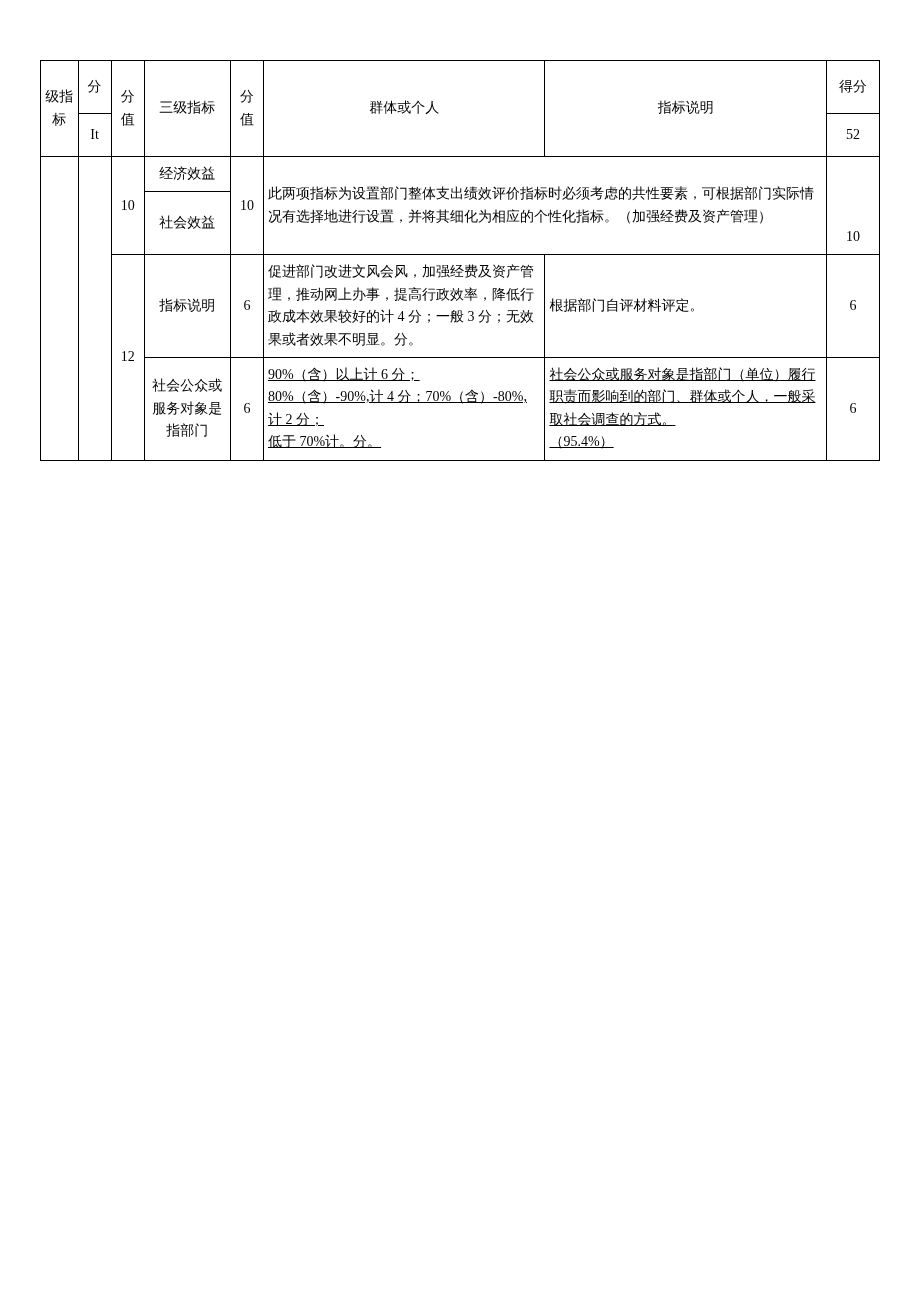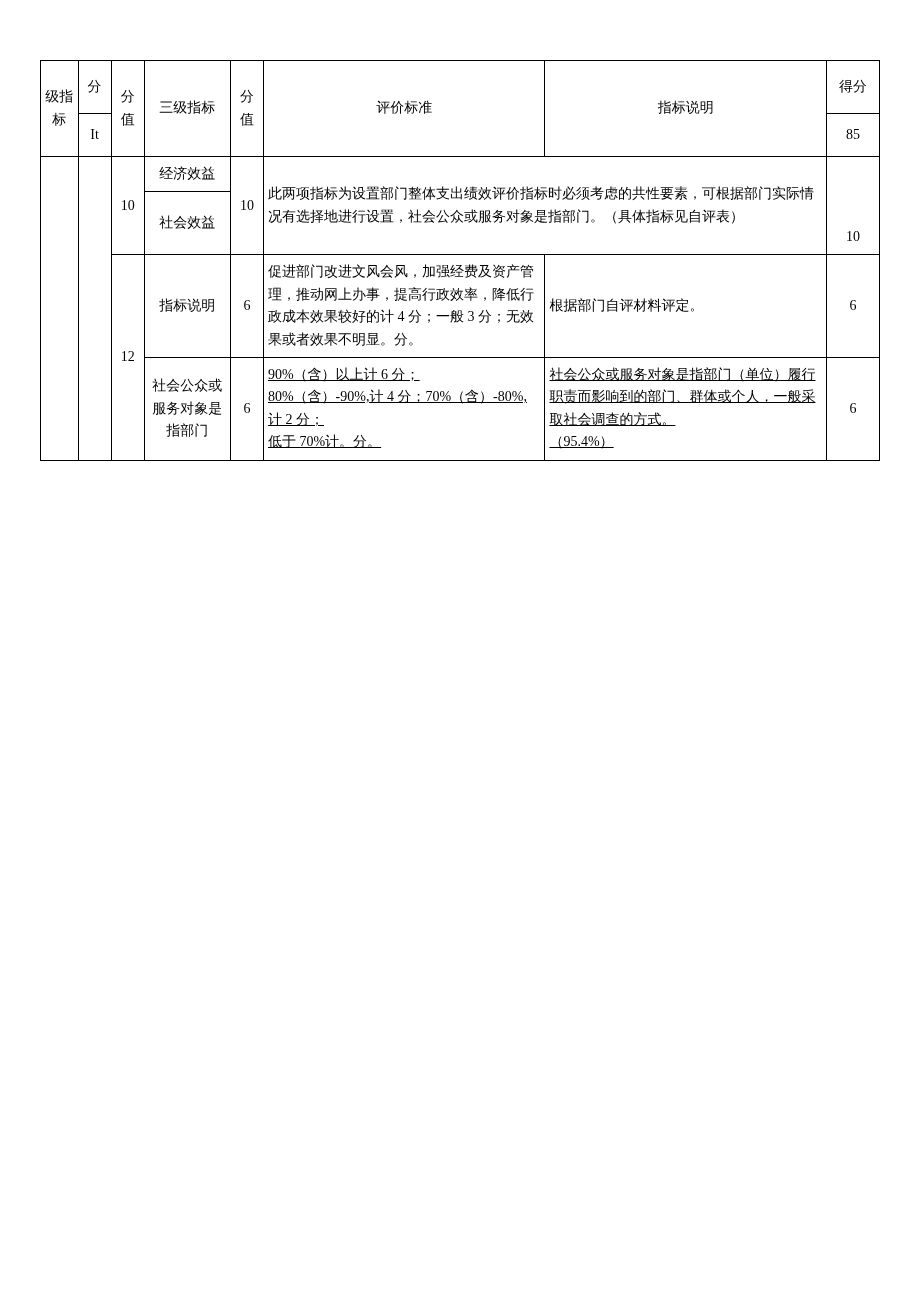--- a/index.html
+++ b/index.html
@@ -49,36 +49,36 @@
       <col class="col7">
   </colgroup>
 
   <tbody>
       <tr>
     <td class="center h-top" rowspan="2">级指标</td>
     <td class="center h-top">分</td>
     <td class="center h-top" rowspan="2">分值</td>
     <td class="center h-top" rowspan="2">三级指标</td>
     <td class="center h-top" rowspan="2">分值</td>
-    <td class="center h-top" rowspan="2">评价标准</td>
+    <td class="center h-top" rowspan="2">群体或个人</td>
     <td class="center h-top" rowspan="2">指标说明</td>
     <td class="center h-top">得分</td>
   </tr>
   <tr>
     <td class="center h-bot">It</td>
-    <td class="center h-bot">85</td>
+    <td class="center h-bot">52</td>
   </tr>
 
   <tr>
     <td class="center" rowspan="4"></td>
     <td class="center" rowspan="4"></td>
     <td class="center" rowspan="2">10</td>
     <td class="center">经济效益</td>
     <td class="center" rowspan="2">10</td>
-    <td colspan="2" rowspan="2">此两项指标为设置部门整体支出绩效评价指标时必须考虑的共性要素，可根据部门实际情况有选择地进行设置，社会公众或服务对象是指部门。（具体指标见自评表）</td>
+    <td colspan="2" rowspan="2">此两项指标为设置部门整体支出绩效评价指标时必须考虑的共性要素，可根据部门实际情况有选择地进行设置，并将其细化为相应的个性化指标。（加强经费及资产管理）</td>
     <td class="center" rowspan="2" style="vertical-align:bottom;">10</td>
   </tr>
   <tr>
     <td class="center" style="height:50px;">社会效益</td>
   </tr>
 
   <tr>
     <td class="center" rowspan="2">12</td>
     <td class="center">指标说明</td>
     <td class="center">6</td>

